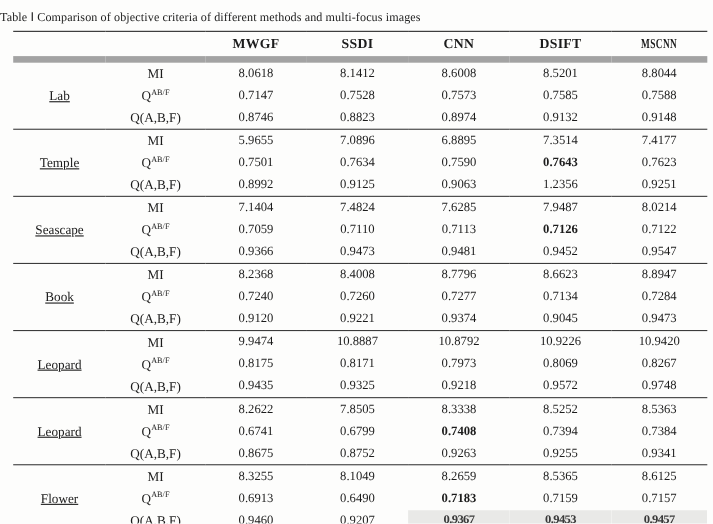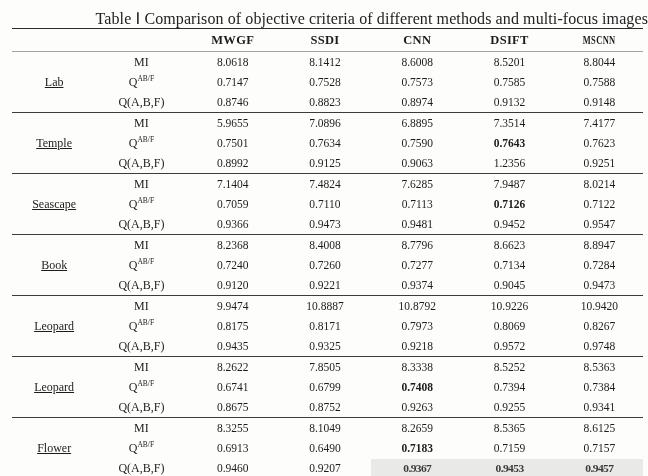--- a/index.html
+++ b/index.html
@@ -7,42 +7,42 @@
     width: 648px; height: 476px;
     background: #fdfdfc;
     font-family: "Liberation Serif", serif;
     color: #1c1c1c;
     position: relative;
     overflow: hidden;
   }
   .title {
     position: absolute;
     top: 9px; left: 0; right: 0;
-    text-align: right;
-    font-size: 16px;
+    text-align: left;
+    font-size: 11px;
     letter-spacing: 0.1px;
     color: #222;
   }
   .tbl-wrap {
     position: absolute;
     left: 12px; top: 28px;
     width: 631px;
   }
   table {
     width: 100%;
     border-collapse: collapse;
     border-top: 1.6px solid #2b2b2b;
     border-bottom: 2.2px solid #2b2b2b;
     font-size: 11.5px;
   }
   col.c-name { width: 84px; }
   col.c-metric { width: 90px; }
   col.c-val { width: 92px; }
   col.c-val-last { width: 87px; }
-  thead tr { border-bottom: 1px solid #a3a3a3; }
+  thead tr { border-bottom: 6px solid #a3a3a3; }
   thead th {
     height: 22px;
     font-weight: bold;
     font-size: 12.5px;
     text-align: center;
     padding: 0;
     letter-spacing: 0.3px;
   }
   tbody { border-bottom: 1px solid #3c3c3c; }
   tbody:last-child { border-bottom: none; }

